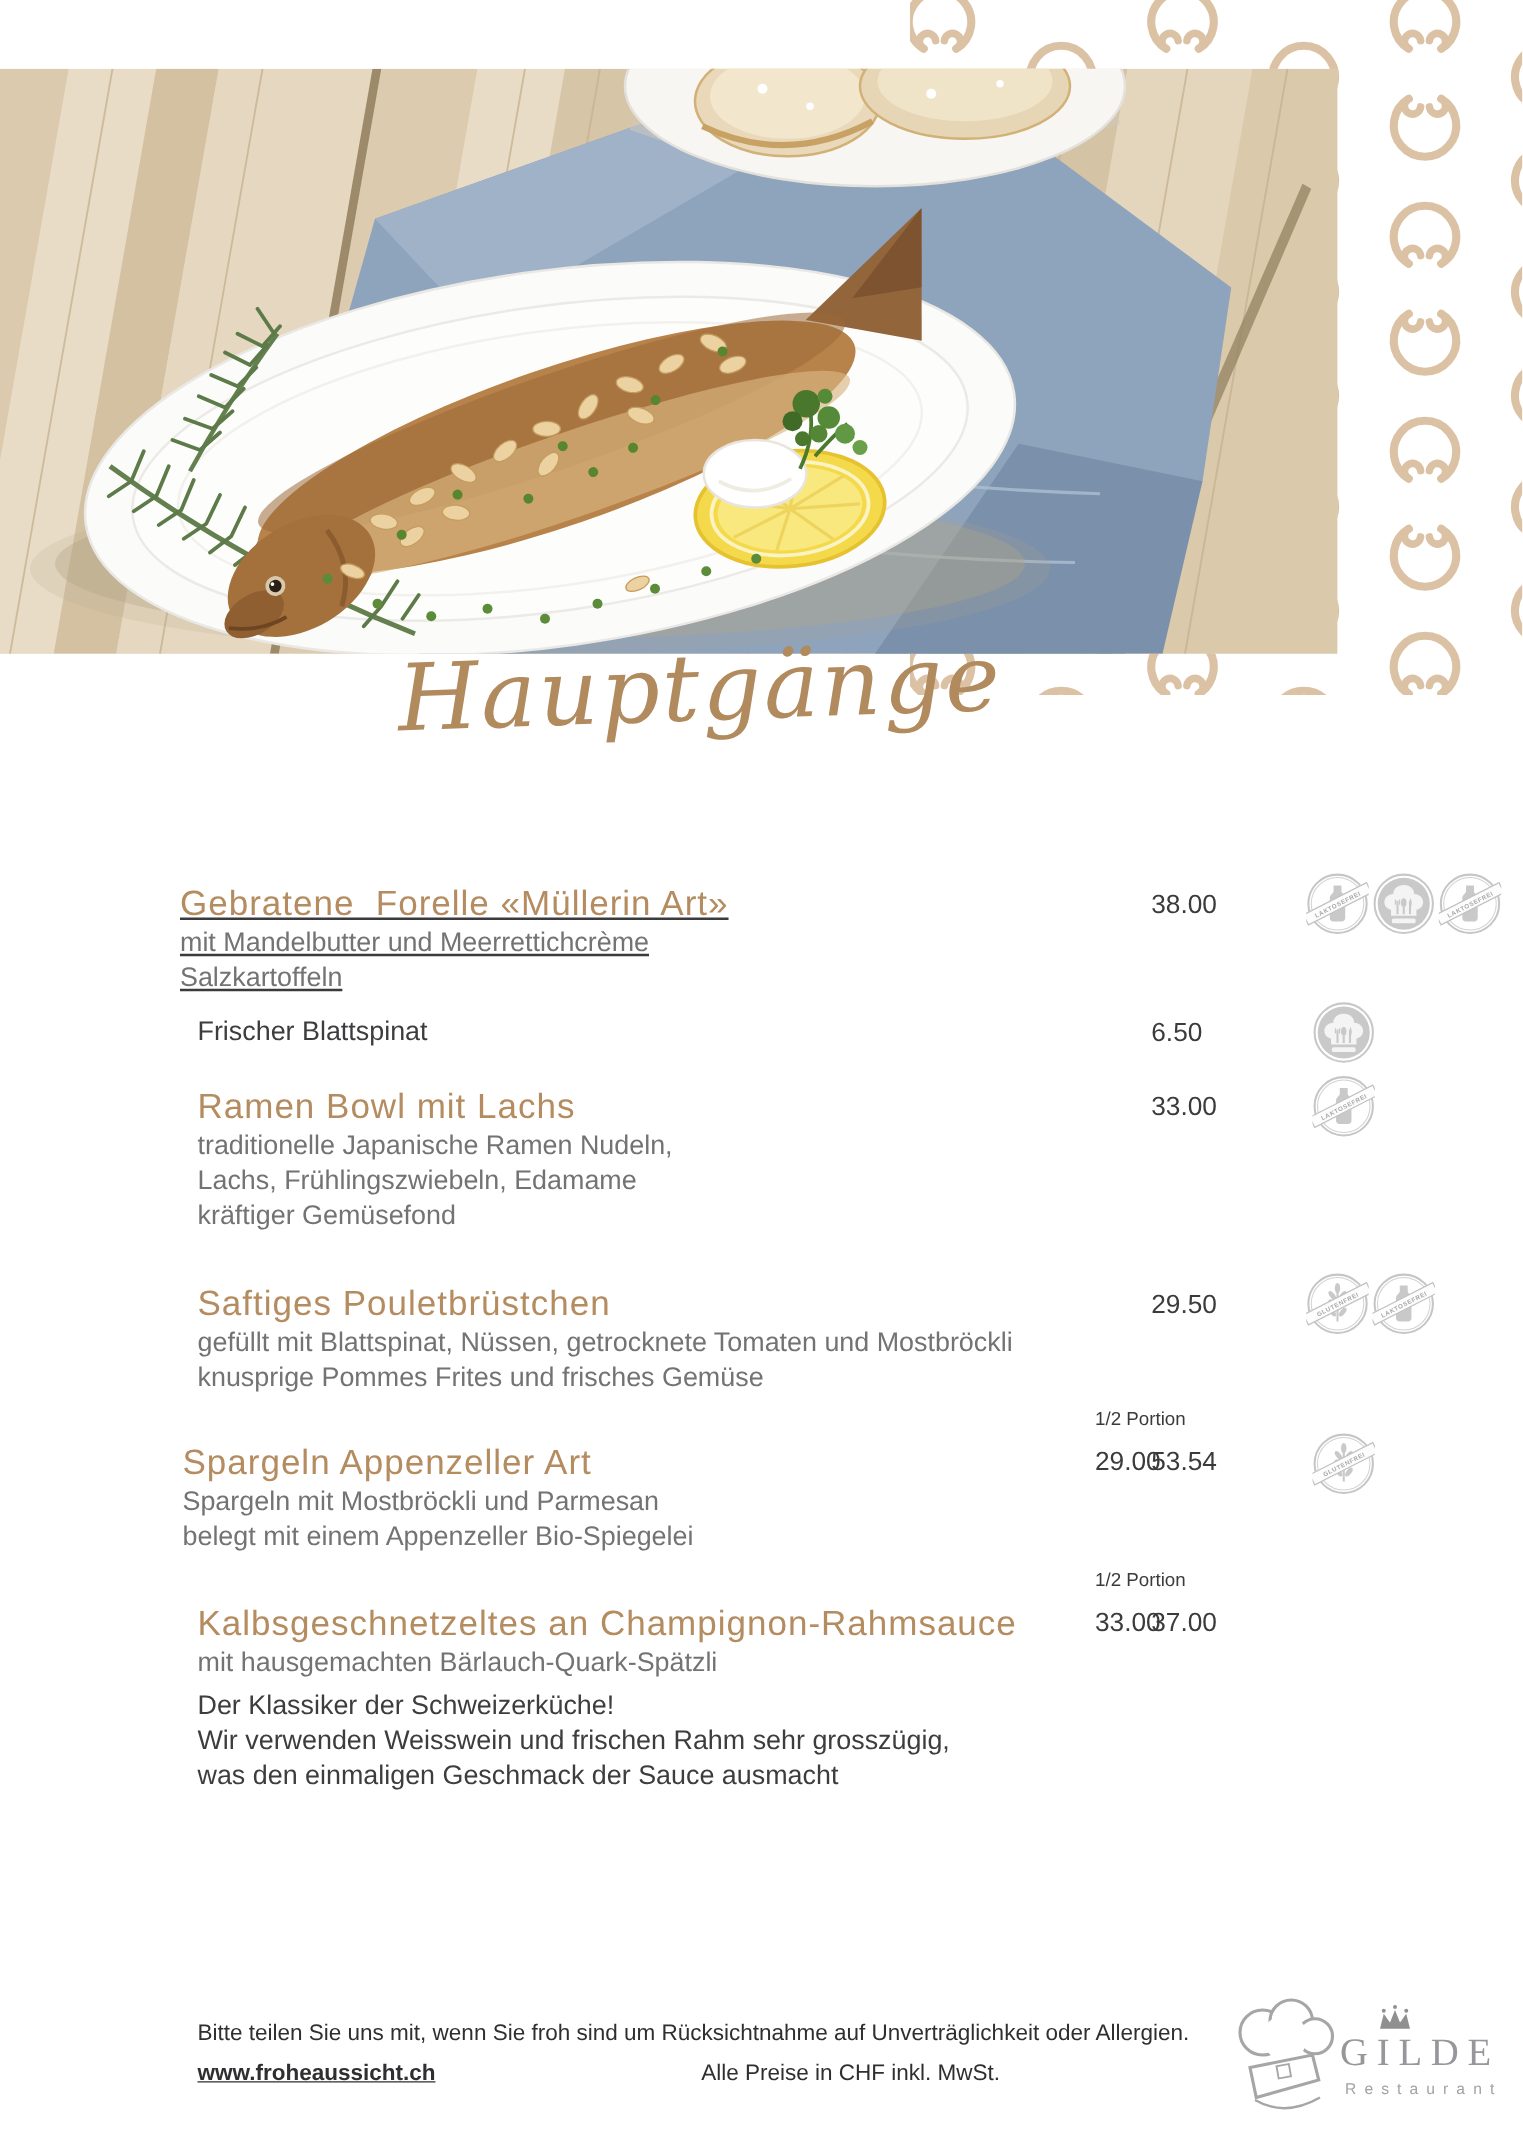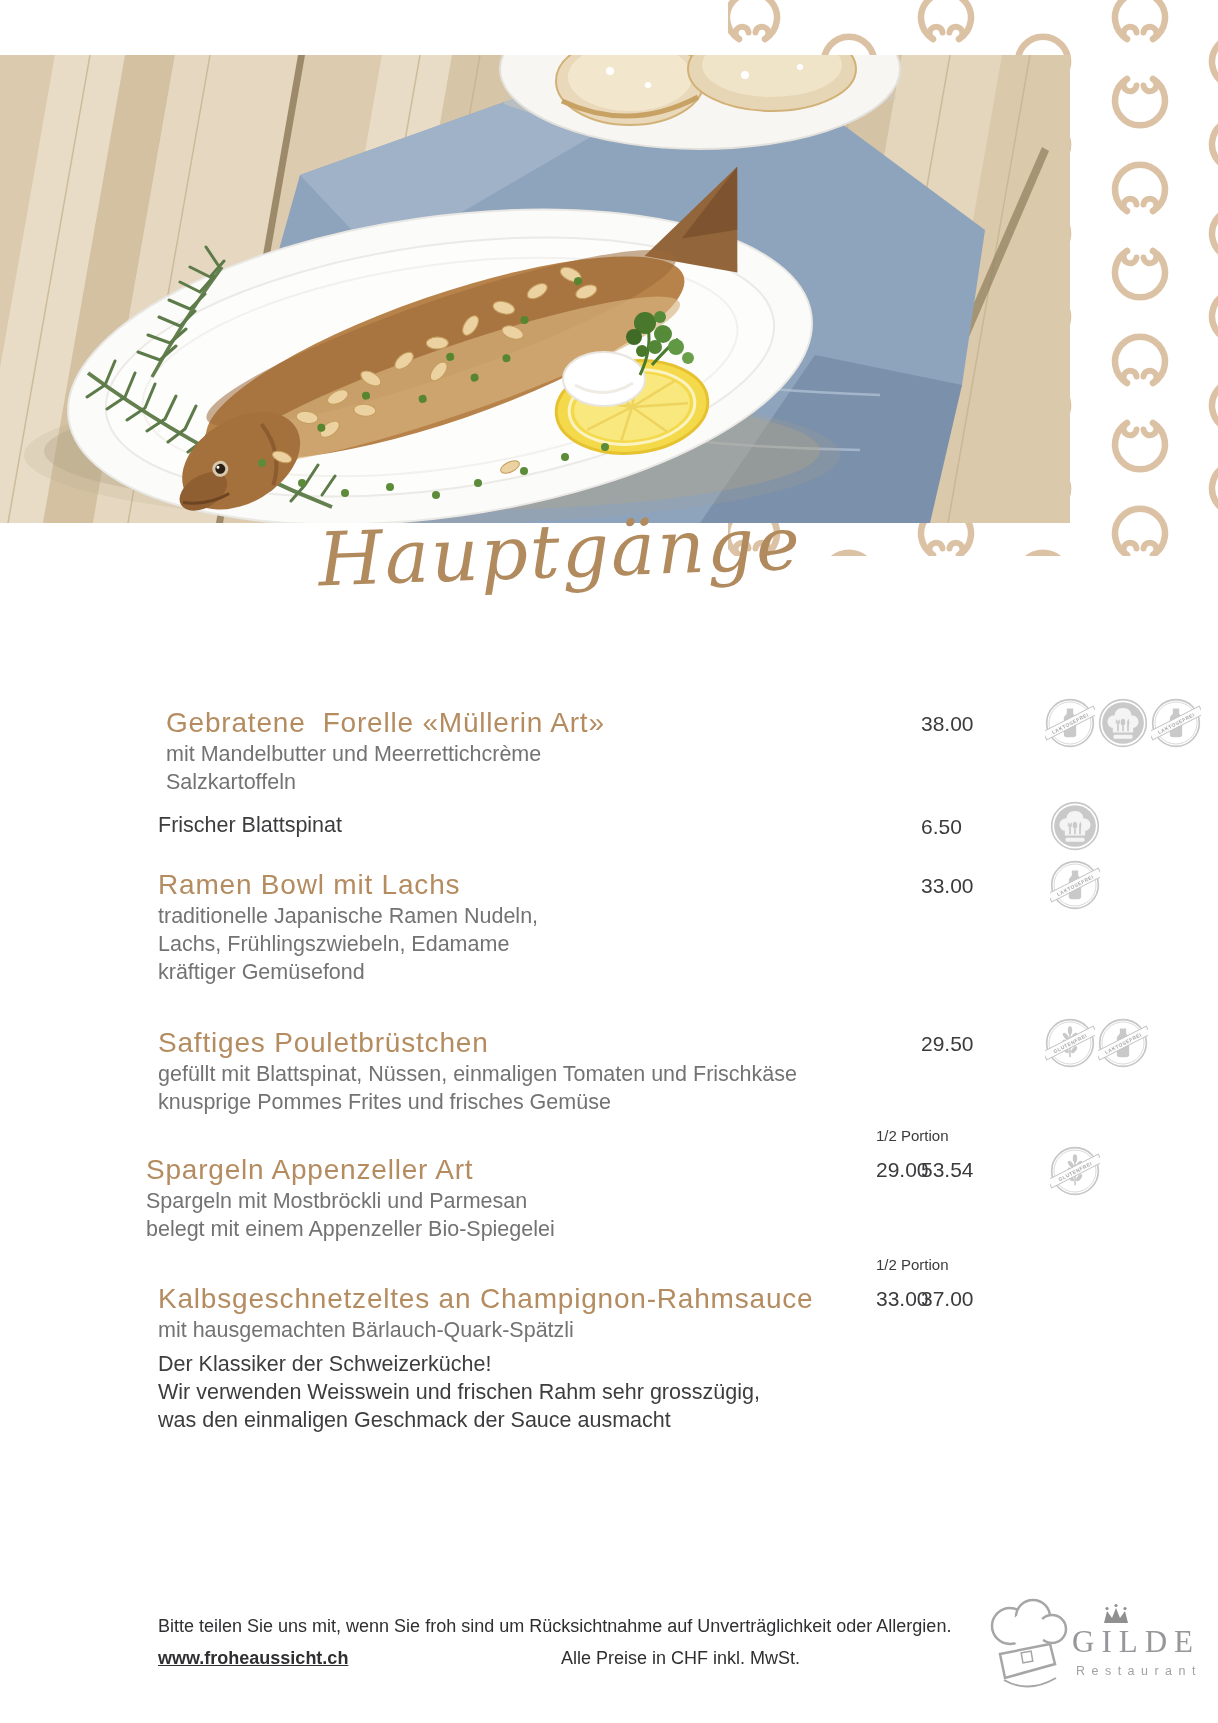--- a/index.html
+++ b/index.html
@@ -418,21 +418,21 @@
       <circle cx="565" cy="402" r="4"></circle>
         <circle cx="262" cy="408" r="4"></circle>
         <circle cx="605" cy="392" r="4"></circle>
     </g>
     <ellipse cx="282" cy="402" rx="10" ry="5" transform="rotate(20 282 402)" fill="#ecd2a0" stroke="#c49c5e" stroke-width="1"></ellipse>
     <ellipse cx="510" cy="412" rx="10" ry="5" transform="rotate(-25 510 412)" fill="#ecd2a0" stroke="#c49c5e" stroke-width="1"></ellipse>
   </svg>
 
   <div class="abs script-title">Hauptgänge</div>
 
-  <div class="abs item" style="left:166px;top:706px;">
+  <div class="abs item" style="left:144px;top:706px;text-decoration:underline;">
     <div class="dish-name">Gebratene  Forelle «Müllerin Art»</div>
     <div class="desc">mit Mandelbutter und Meerrettichcrème</div>
     <div class="desc">Salzkartoffeln</div>
   </div>
   <div class="abs price" style="left:921px;top:712px;">38.00</div>
   <div class="abs badge-row" style="left:1045px;top:698px;">
       <svg class="badge" viewBox="0 0 60 60">
     <circle cx="30" cy="30" r="28" fill="#fff" stroke="#c6c6c6" stroke-width="2"></circle>
     <circle cx="30" cy="30" r="25.2" fill="none" stroke="#d2d2d2" stroke-width="1"></circle>
     <path d="M26.2,12.5 h7.6 v5.2 c0,2.6 3.6,3.4 3.6,7 v19.3 c0,1.9 -1.5,3 -3.2,3 h-8.4 c-1.7,0 -3.2,-1.1 -3.2,-3 v-19.3 c0,-3.6 3.6,-4.4 3.6,-7 z" fill="#c9c9c9"></path>
@@ -495,21 +495,21 @@
     <path d="M26.2,12.5 h7.6 v5.2 c0,2.6 3.6,3.4 3.6,7 v19.3 c0,1.9 -1.5,3 -3.2,3 h-8.4 c-1.7,0 -3.2,-1.1 -3.2,-3 v-19.3 c0,-3.6 3.6,-4.4 3.6,-7 z" fill="#c9c9c9"></path>
     <g transform="rotate(-27 30 30)">
       <rect x="-4" y="24.6" width="68" height="10.8" fill="#fdfdfd" stroke="#c2c2c2" stroke-width="1.2"></rect>
       <text x="30" y="32.8" text-anchor="middle" font-size="6" letter-spacing="0.6" fill="#a8a8a8" font-family="Liberation Sans,sans-serif" font-weight="bold">LAKTOSEFREI</text>
     </g>
   </svg>
     </div>
 
   <div class="abs item" style="left:158px;top:1026px;">
     <div class="dish-name">Saftiges Pouletbrüstchen</div>
-    <div class="desc">gefüllt mit Blattspinat, Nüssen, einmaligen Tomaten und Frischkäse</div>
+    <div class="desc">gefüllt mit Blattspinat, Nüssen, getrocknete Tomaten und Mostbröckli</div>
     <div class="desc">knusprige Pommes Frites und frisches Gemüse</div>
   </div>
   <div class="abs price" style="left:921px;top:1032px;">29.50</div>
   <div class="abs badge-row" style="left:1045px;top:1018px;">
       <svg class="badge" viewBox="0 0 60 60">
     <circle cx="30" cy="30" r="28" fill="#fff" stroke="#c6c6c6" stroke-width="2"></circle>
     <circle cx="30" cy="30" r="25.2" fill="none" stroke="#d2d2d2" stroke-width="1"></circle>
     <path d="M30,14 V47" stroke="#c9c9c9" stroke-width="2"></path>
  <ellipse cx="30" cy="15" rx="2.6" ry="5" fill="#c9c9c9"></ellipse>
  <ellipse cx="25" cy="22" rx="2.4" ry="5" transform="rotate(-38 25 22)" fill="#c9c9c9"></ellipse>

